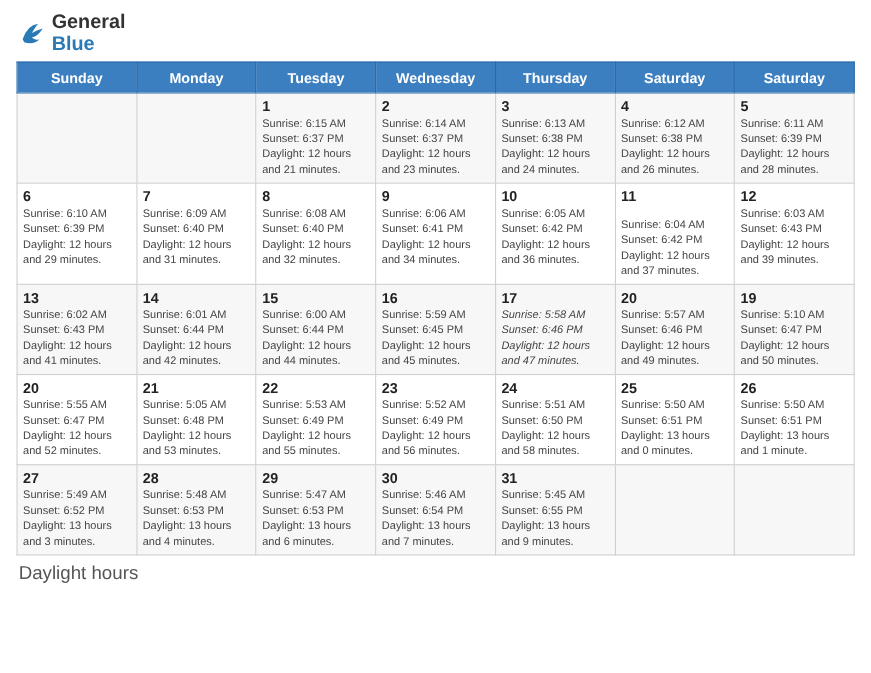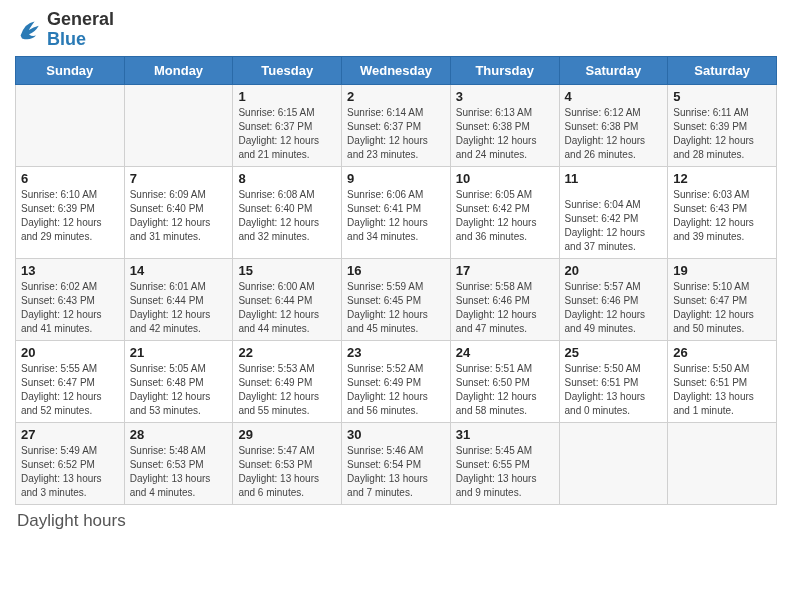--- a/index.html
+++ b/index.html
@@ -218,21 +218,21 @@
 Daylight: 12 hours and 44 minutes.</div>
         </td>
         <td>
           <span class="day-num">16</span>
           <div class="cell-content" style="white-space: pre-line;">Sunrise: 5:59 AM
 Sunset: 6:45 PM
 Daylight: 12 hours and 45 minutes.</div>
         </td>
         <td>
           <span class="day-num">17</span>
-          <div class="cell-content" style="white-space: pre-line;">Sunrise: 5:58 AM
+          <div class="cell-content" style="white-space: pre-line; font-style: italic;">Sunrise: 5:58 AM
 Sunset: 6:46 PM
 Daylight: 12 hours and 47 minutes.</div>
         </td>
         <td>
           <span class="day-num">20</span>
           <div class="cell-content" style="white-space: pre-line;">Sunrise: 5:57 AM
 Sunset: 6:46 PM
 Daylight: 12 hours and 49 minutes.</div>
         </td>
         <td>

